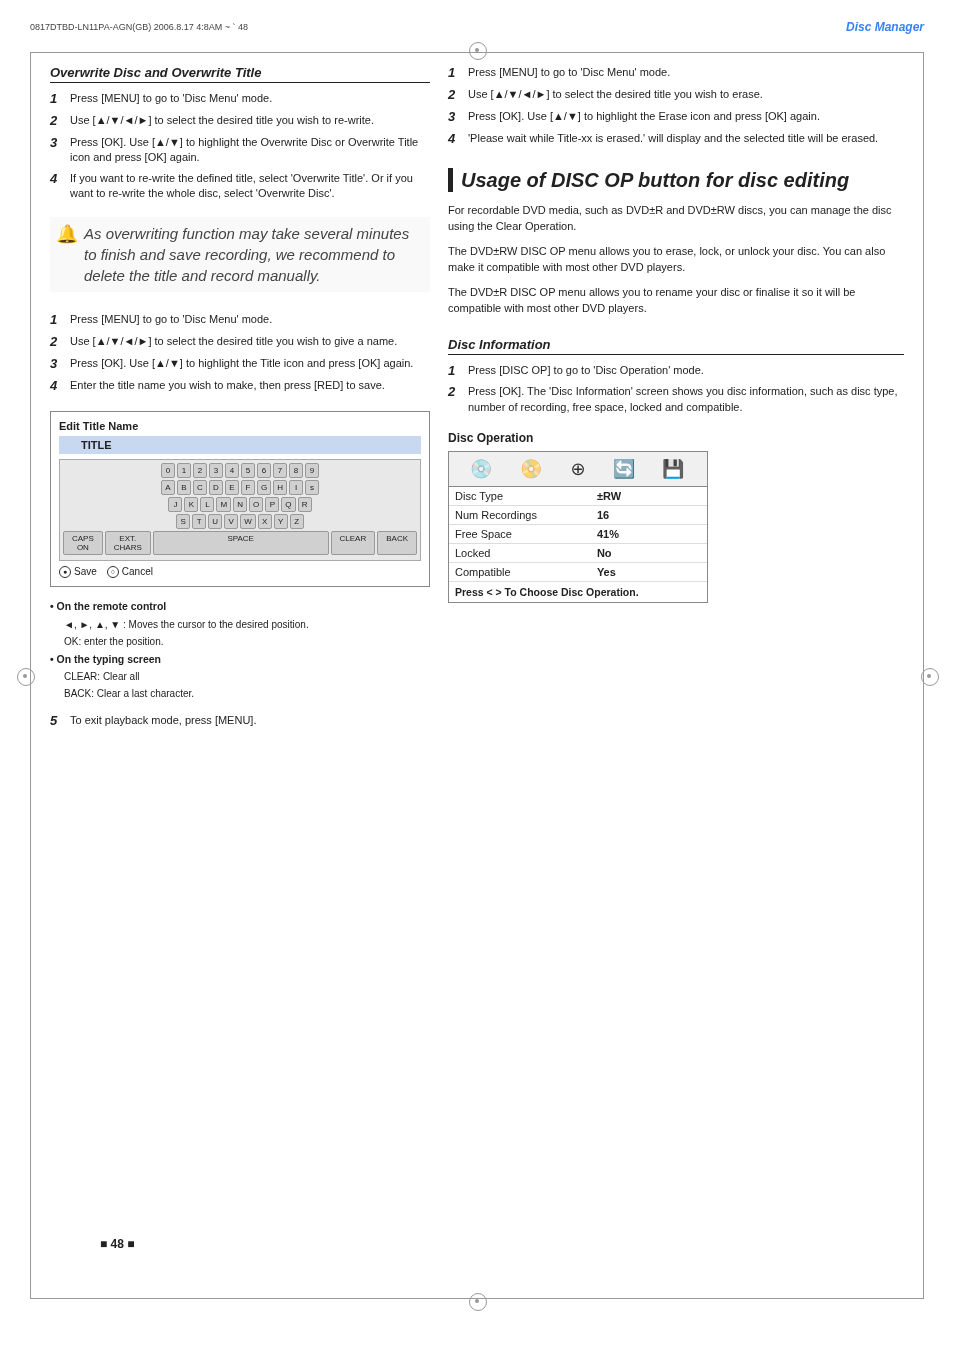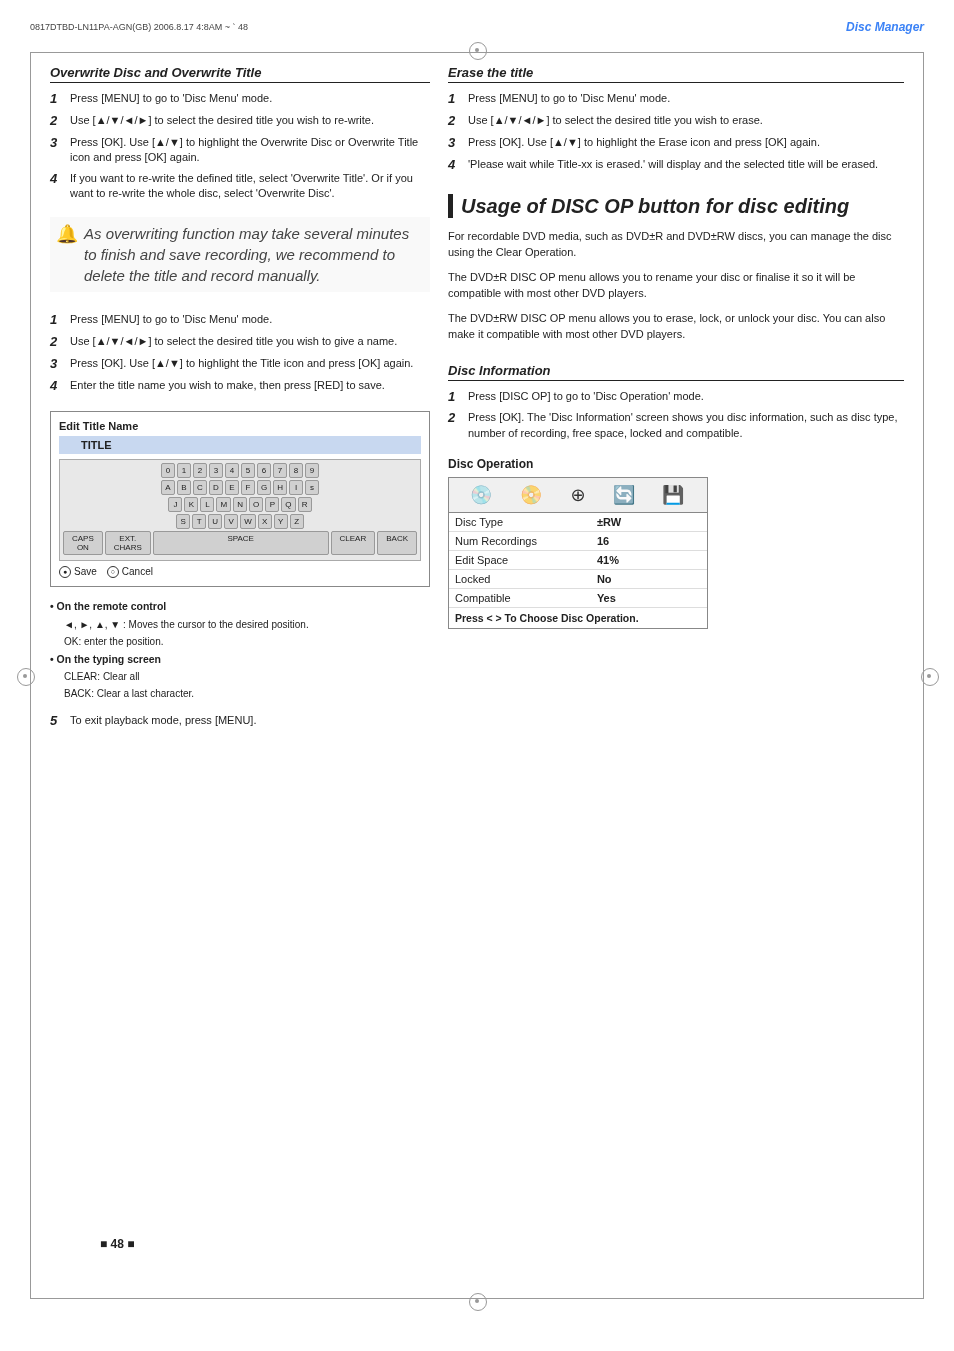--- a/index.html
+++ b/index.html
@@ -504,21 +504,20 @@
     </div>
 
     <div class="page-number">
       ■ <span>48</span> ■
     </div>
   </div>
 
   <div class="right-col">
 
     <div class="big-section">
-      <div class="section-title">Erase the title</div>
       <ul class="step-list">
         <li>
           <span class="step-number">1</span>
           <span class="step-text">Press [MENU] to go to  'Disc Menu' mode.</span>
         </li>
         <li>
           <span class="step-number">2</span>
           <span class="step-text">Use [▲/▼/◄/►] to select the desired title you wish to erase.</span>
         </li>
         <li>
@@ -528,22 +527,22 @@
         <li>
           <span class="step-number">4</span>
           <span class="step-text">'Please wait while Title-xx is erased.' will display and the selected title will be erased.</span>
         </li>
       </ul>
     </div>
 
     <div class="big-section">
       <div class="big-section-title">Usage of DISC OP button for disc editing</div>
       <div class="body-text">For recordable DVD media, such as DVD±R and DVD±RW discs, you can manage the disc using the Clear Operation.</div>
+      <div class="body-text">The DVD±RW DISC OP menu allows you to erase, lock, or unlock your disc. You can also make it compatible with most other DVD players.</div>
       <div class="body-text">The DVD±R DISC OP menu allows you to rename your disc or finalise it so it will be compatible with most other DVD players.</div>
-      <div class="body-text">The DVD±RW DISC OP menu allows you to erase, lock, or unlock your disc. You can also make it compatible with most other DVD players.</div>
     </div>
 
     <div class="big-section">
       <div class="section-title">Disc Information</div>
       <ul class="step-list">
         <li>
           <span class="step-number">1</span>
           <span class="step-text">Press [DISC OP] to go to 'Disc Operation' mode.</span>
         </li>
         <li>
@@ -566,21 +565,21 @@
             <tbody>
                 <tr>
               <td>Disc Type</td>
               <td>±RW</td>
             </tr>
             <tr>
               <td>Num Recordings</td>
               <td>16</td>
             </tr>
             <tr>
-              <td>Edit Space</td>
+              <td>Free Space</td>
               <td>41%</td>
             </tr>
             <tr>
               <td>Locked</td>
               <td>No</td>
             </tr>
             <tr>
               <td>Compatible</td>
               <td>Yes</td>
             </tr>

